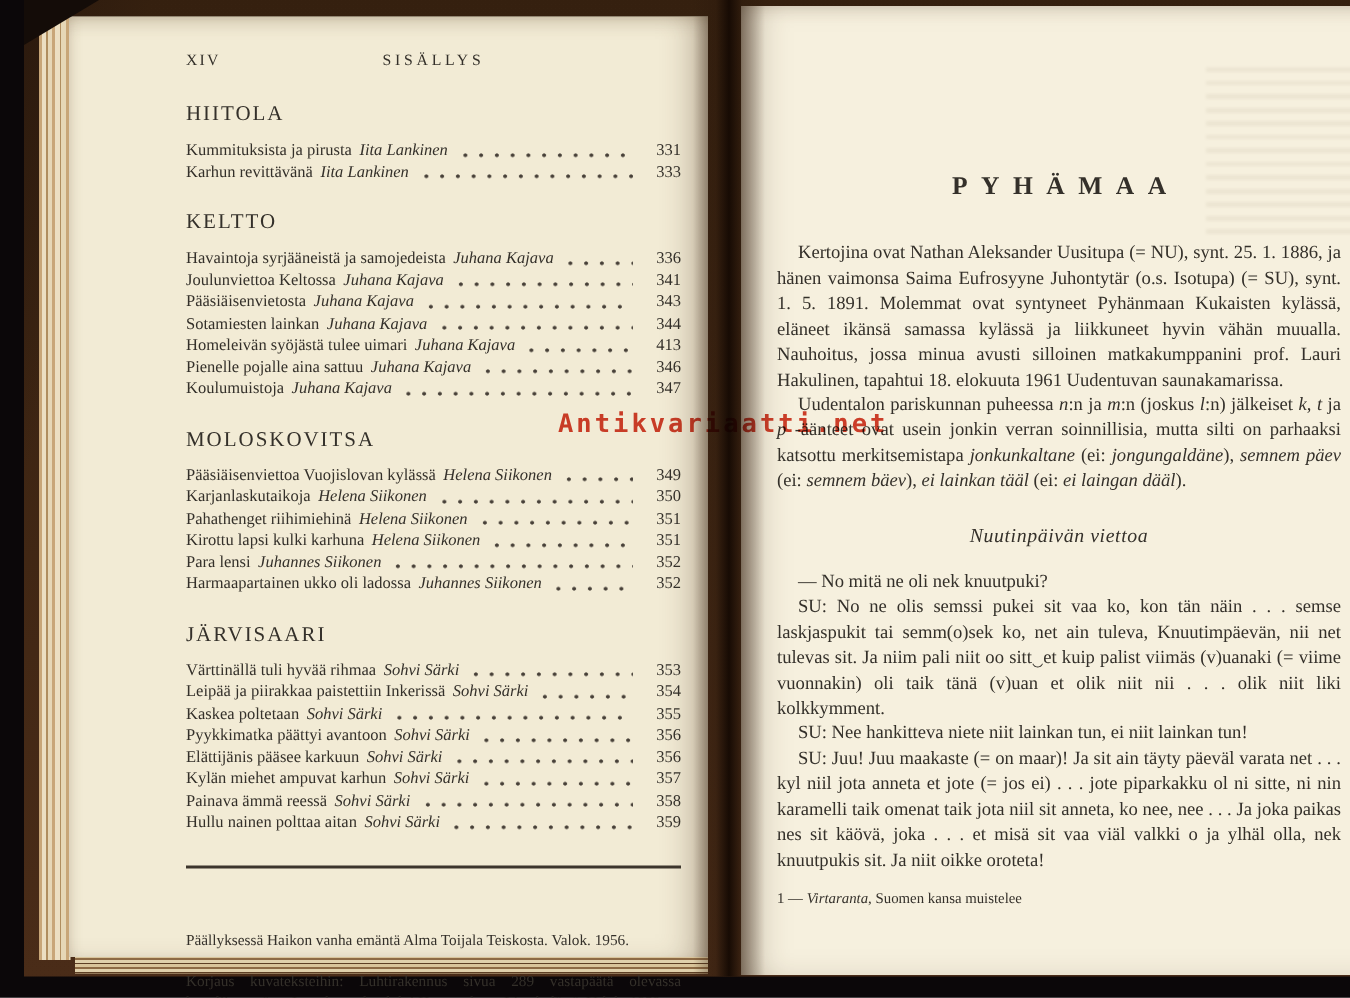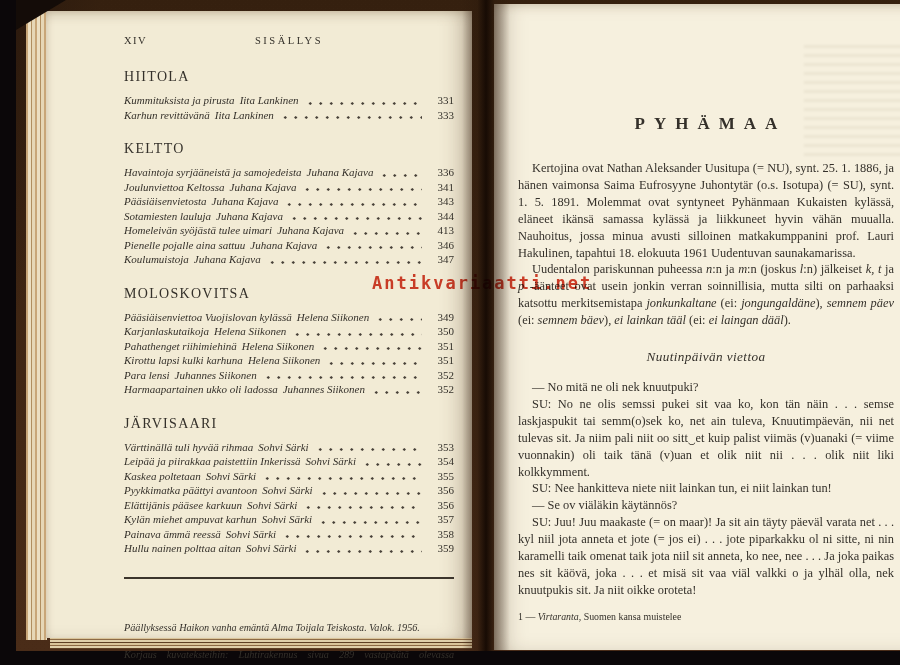--- a/index.html
+++ b/index.html
@@ -31,28 +31,28 @@
     font-family:"DejaVu Sans Mono",monospace;font-weight:bold;font-size:17px;letter-spacing:2px;
     mix-blend-mode:multiply;opacity:.93;}
 
   
   .toc-header{position:relative;height:16px;font-size:10.5px;letter-spacing:1px;margin-bottom:2px;}
   .folio{position:absolute;left:0;top:0;letter-spacing:1.5px;}
   .toc-title{position:absolute;left:50%;transform:translateX(-50%);letter-spacing:2.5px;font-size:10.5px;}
   .sect{font-size:14px;letter-spacing:1.3px;margin:21px 0 9px 0;}
   .sect:first-of-type{margin-top:18px;}
   .trow{display:flex;align-items:baseline;height:14.5px;font-size:11px;white-space:nowrap;}
-  .story{flex:0 0 auto;font-style:italic;}
+  .story{flex:0 0 auto;}
   .author{flex:0 0 auto;font-style:italic;margin-left:5px;}
   .dots{flex:1 1 auto;height:14.5px;margin:0 6px;align-self:flex-end;
     background-image:radial-gradient(circle,#474038 1.05px,rgba(0,0,0,0) 1.45px);
     background-size:10.5px 3px;background-repeat:repeat-x;background-position:left 0 bottom 4px;}
   .pg{flex:0 0 26px;text-align:right;}
   .rule{border:none;border-top:2px solid #3c352c;margin:20px 0 0 0;}
-  .lfn{font-size:10.2px;line-height:13.8px;text-align:justify;margin:0 0 14px 0;font-style:italic;}
+  .lfn{font-size:10.2px;line-height:13.8px;text-align:justify;margin:0 0 14px 0;}
   .left-footnotes{margin-top:42px;}
 
   
   .chap-title{text-align:center;font-size:17px;letter-spacing:9px;text-indent:9px;margin:0;}
   .rp{font-size:12.4px;line-height:16.9px;text-align:justify;text-indent:14px;margin:0;}
   .rp.first{margin-top:26px;}
   .rp.subheading{text-align:center;text-indent:0;font-size:13.2px;margin:20px 0 13px 0;letter-spacing:.4px;}
   .it{font-style:italic;}
   .rfn{font-size:9.9px;margin:10px 0 0 0;text-indent:0;}
 </style>
@@ -107,21 +107,21 @@
   </div>
 
   <div class="trow">
     <span class="story">Pääsiäisenvietosta</span>
     <span class="author">Juhana Kajava</span>
     <span class="dots"></span>
     <span class="pg">343</span>
   </div>
 
   <div class="trow">
-    <span class="story">Sotamiesten lauluja</span>
+    <span class="story">Sotamiesten lainkan</span>
     <span class="author">Juhana Kajava</span>
     <span class="dots"></span>
     <span class="pg">344</span>
   </div>
 
   <div class="trow">
     <span class="story">Homeleivän syöjästä tulee uimari</span>
     <span class="author">Juhana Kajava</span>
     <span class="dots"></span>
     <span class="pg">413</span>
@@ -267,21 +267,20 @@
 
   <p class="rp subheading"><span class="it">Nuutinpäivän viettoa</span></p>
 
   <p class="rp"><span>— No mitä ne oli nek knuutpuki?</span></p>
 
   <p class="rp"><span>SU: No ne olis semssi pukei sit vaa ko, kon tän näin . . . semse laskjaspukit tai semm(o)sek ko, net ain tuleva, Knuutimpäevän, nii net tulevas sit. Ja niim pali niit oo sitt‿et kuip palist viimäs (v)uanaki (= viime vuonnakin) oli taik tänä (v)uan et olik niit nii . . . olik niit liki kolkkymment.</span></p>
 
 
   <p class="rp"><span>SU: Nee hankitteva niete niit lainkan tun, ei niit lainkan tun!</span></p>
 
-  <p class="rp"><span>— Se ov viäläkin käytännös?</span></p>
 
   <p class="rp"><span>SU: Juu! Juu maakaste (= on maar)! Ja sit ain täyty päeväl varata net . . . kyl niil jota anneta et jote (= jos ei) . . . jote piparkakku ol ni sitte, ni nin karamelli taik omenat taik jota niil sit anneta, ko nee, nee . . . Ja joka paikas nes sit käövä, joka . . . et misä sit vaa viäl valkki o ja ylhäl olla, nek knuutpukis sit. Ja niit oikke oroteta!</span></p>
 </div>
     <p class="rp rfn"><span>1 — </span><span class="it">Virtaranta</span><span>, Suomen kansa muistelee</span></p>
   </div>
 
   <div class="gutter"></div>
   <div class="ghost"></div>
   <div class="watermark" style="color: rgb(208, 50, 29);">Antikvariaatti.net</div>
 </div>

